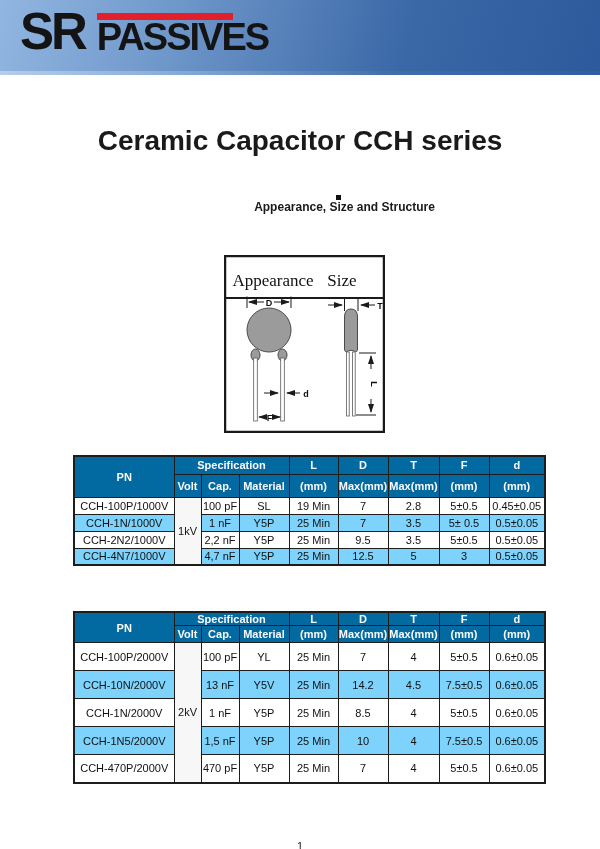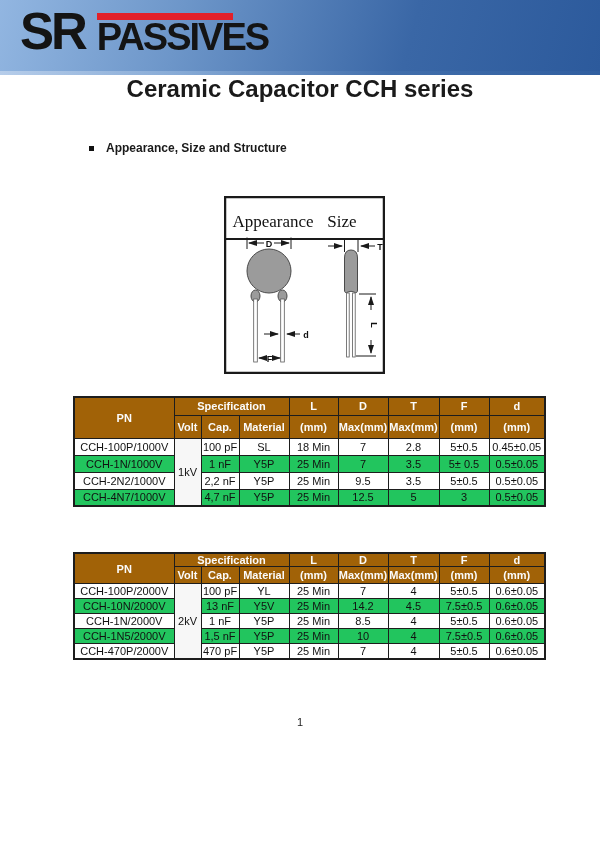--- a/index.html
+++ b/index.html
@@ -29,24 +29,24 @@
   }
   .logo-right { display:flex; flex-direction:column; margin-left:12px; }
   .logo-bar { height:7px; background:#e2202a; margin-bottom:2px; width:136px; }
   .logo-passives {
     font-weight:bold; font-size:38px; line-height:0.80;
     letter-spacing:-2px; color:#141414;
   }
 
   
   .page-title {
-    text-align:center;
-    font-size:24px; font-weight:bold; color:#1a1a1a;
-  }
-  .bullet-row { margin:38px 0 0 89px; display:flex; align-items:center; }
+    margin-top:50px; text-align:center;
+    font-size:28px; font-weight:bold; color:#1a1a1a;
+  }
+  .bullet-row { margin:38px 0 0 89px; display:flex; align-items:center;flex-direction:column; }
   .bullet-square { width:5px; height:5px; background:#111; margin-right:12px; flex:none; }
   .bullet-label { font-size:12px; font-weight:bold; color:#1a1a1a; }
 
   
   .diagram-wrap { margin:41px 0 0 224px; width:161px; height:148px; }
 
   
   table.spec-table {
     margin:52px 0 0 73px;
     border-collapse:collapse;
@@ -58,32 +58,32 @@
   }
   table.spec-table th, table.spec-table td {
     border:1px solid #1d1d1d;
     text-align:center;
     vertical-align:middle;
     padding:0;
     overflow:hidden;
     white-space:nowrap;
   }
   table.spec-table thead th {
-    background:#a16207;
+    background:#0369a1;
     color:#fbfbfb;
     font-weight:bold;
   }
   .t1 thead tr:nth-child(1) { height:18px; }
   .t1 thead tr:nth-child(2) { height:23px; }
   .t1 tbody tr  { height:17px;margin-top:33px; }
   .t2 { margin-top:45px !important; }
   .t2 thead tr:nth-child(1) { height:13px; }
   .t2 thead tr:nth-child(2) { height:17px; }
-  .t2 tbody tr  { height:15px; }
-  tr.stripe td { background:#22c55e; }
+  .t2 tbody tr  { height:28px; }
+  tr.stripe td { background:#7dd3fc; }
   td.volt-cell { background:#f7f7f7 !important; }
 
   
   .page-footer { margin-top:56px; text-align:center; font-size:11px; color:#222; }
 </style>
 </head>
 <body>
 
 <div class="banner">
   <div class="logo">
@@ -187,21 +187,21 @@
       <th>(mm)</th>
       <th>(mm)</th>
     </tr>
   </thead>
   <tbody>
       <tr>
         <td>CCH-100P/1000V</td>
         <td rowspan="4" class="volt-cell">1kV</td>
         <td>100 pF</td>
         <td>SL</td>
-        <td>18 Min</td>
+        <td>19 Min</td>
         <td>7</td>
         <td>2.8</td>
         <td>5±0.5</td>
         <td>0.45±0.05</td>
       </tr>
       <tr class="stripe">
         <td>CCH-1N/1000V</td>
         <td>1 nF</td>
         <td>Y5P</td>
         <td>25 Min</td>

